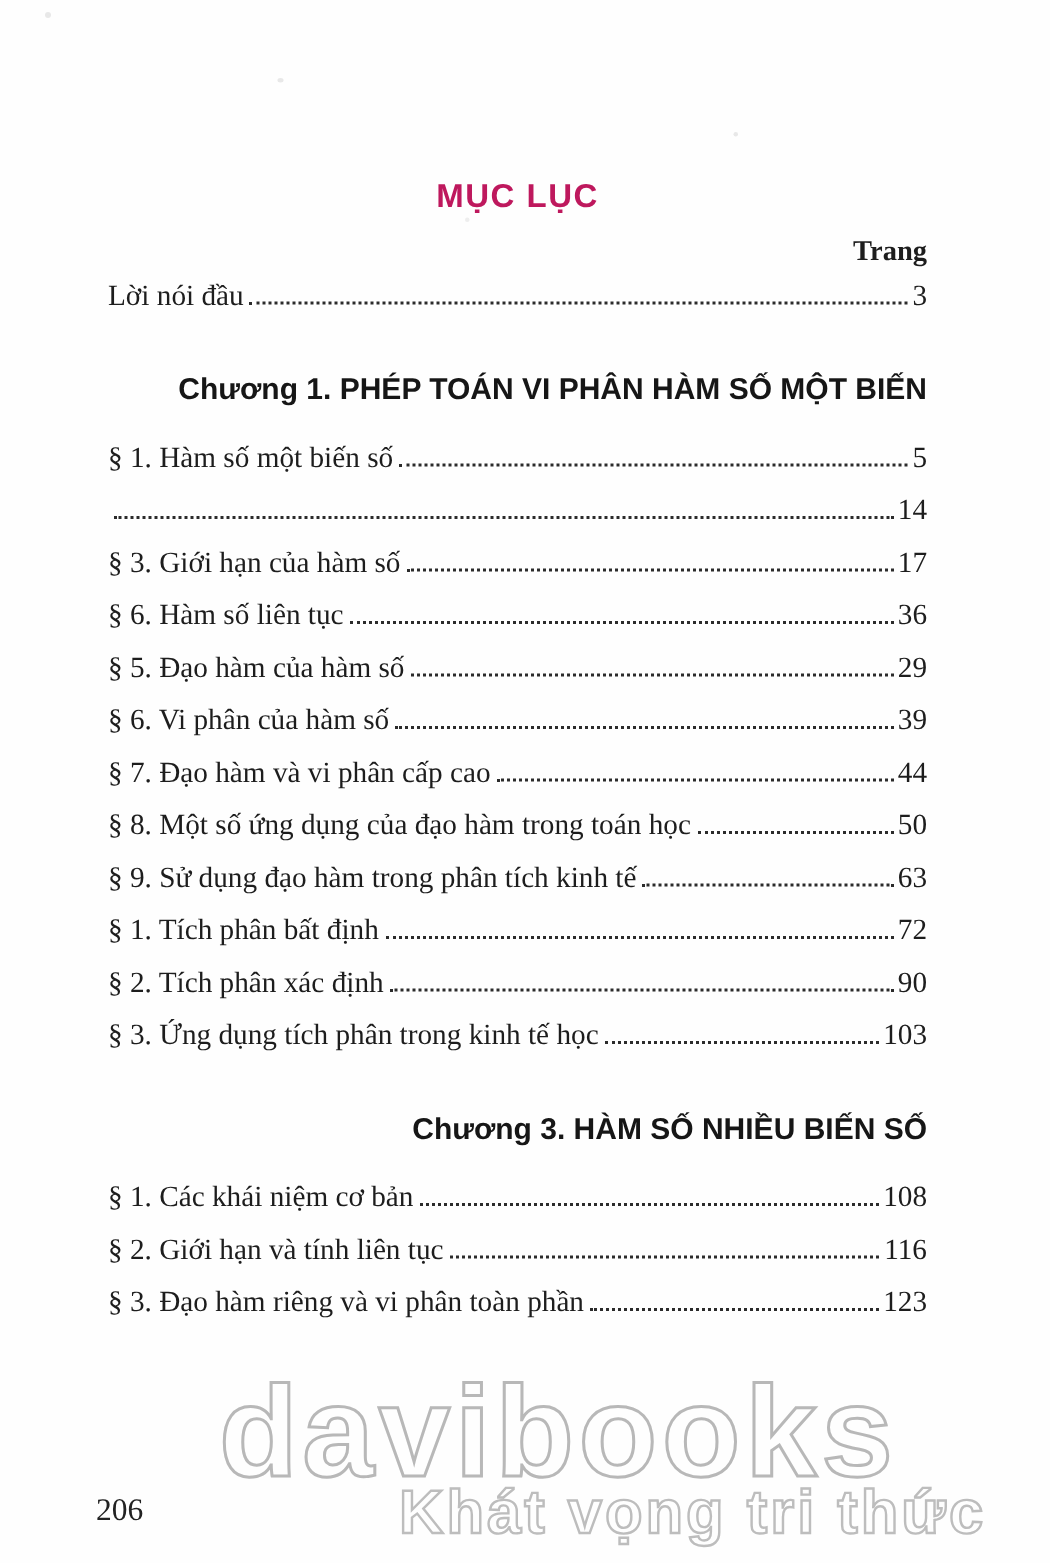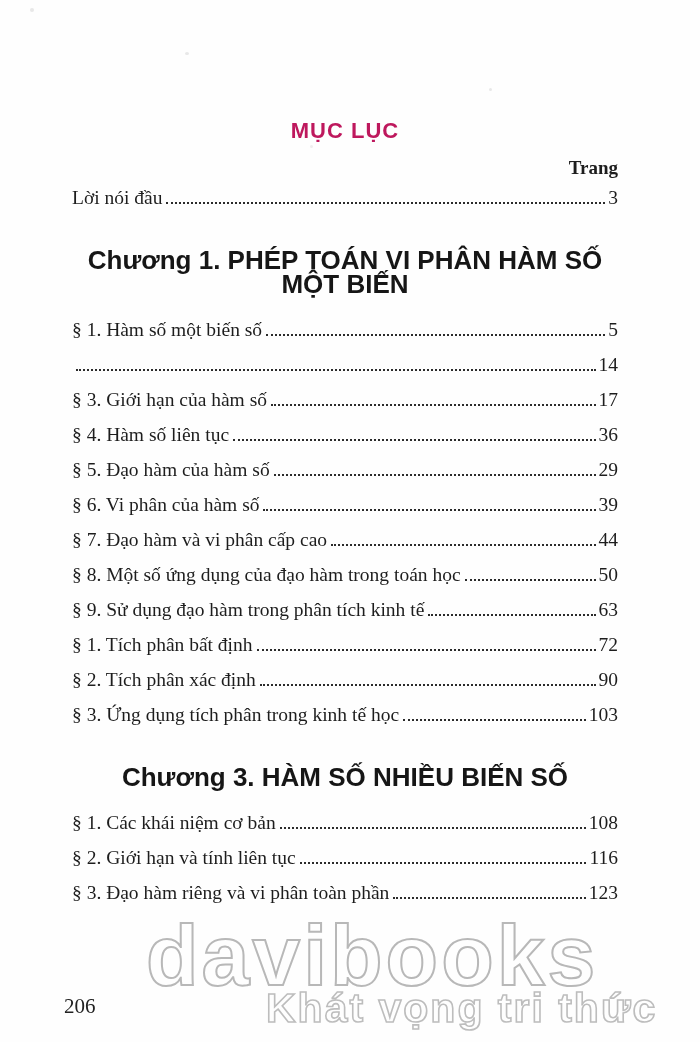--- a/index.html
+++ b/index.html
@@ -62,24 +62,24 @@
     border-bottom: 2px dotted #2b2b2b;
     margin: 0 3px 0 4px;
     min-width: 20px;
   }
   .toc-page-num {
     font-size: 19.5px;
   }
   .chapter-heading {
     margin-top: 40px;
     margin-bottom: 24px;
-    text-align: center;
-    font-family: "Liberation Sans", sans-serif;
-    font-weight: bold;
-    font-size: 26px;
+    text-align: right;
+    font-family: "Liberation Sans", sans-serif;
+    font-weight: bold;
+    font-size: 20px;
     line-height: 24px;
     color: #161616;
   }
   .page-number {
     position: absolute;
     left: 64px;
     top: 994px;
     font-size: 21px;
     color: #222;
     text-align: right;
@@ -156,21 +156,21 @@
     <span class="toc-page-num">14</span>
   </div>
 
   <div class="toc-row">
     <span>§ 3. Giới hạn của hàm số</span>
     <span class="dot-leader"></span>
     <span class="toc-page-num">17</span>
   </div>
 
   <div class="toc-row">
-    <span>§ 4. Hàm số liên tục</span>
+    <span>§ 6. Hàm số liên tục</span>
     <span class="dot-leader"></span>
     <span class="toc-page-num">36</span>
   </div>
 
   <div class="toc-row">
     <span>§ 5. Đạo hàm của hàm số</span>
     <span class="dot-leader"></span>
     <span class="toc-page-num">29</span>
   </div>
 

